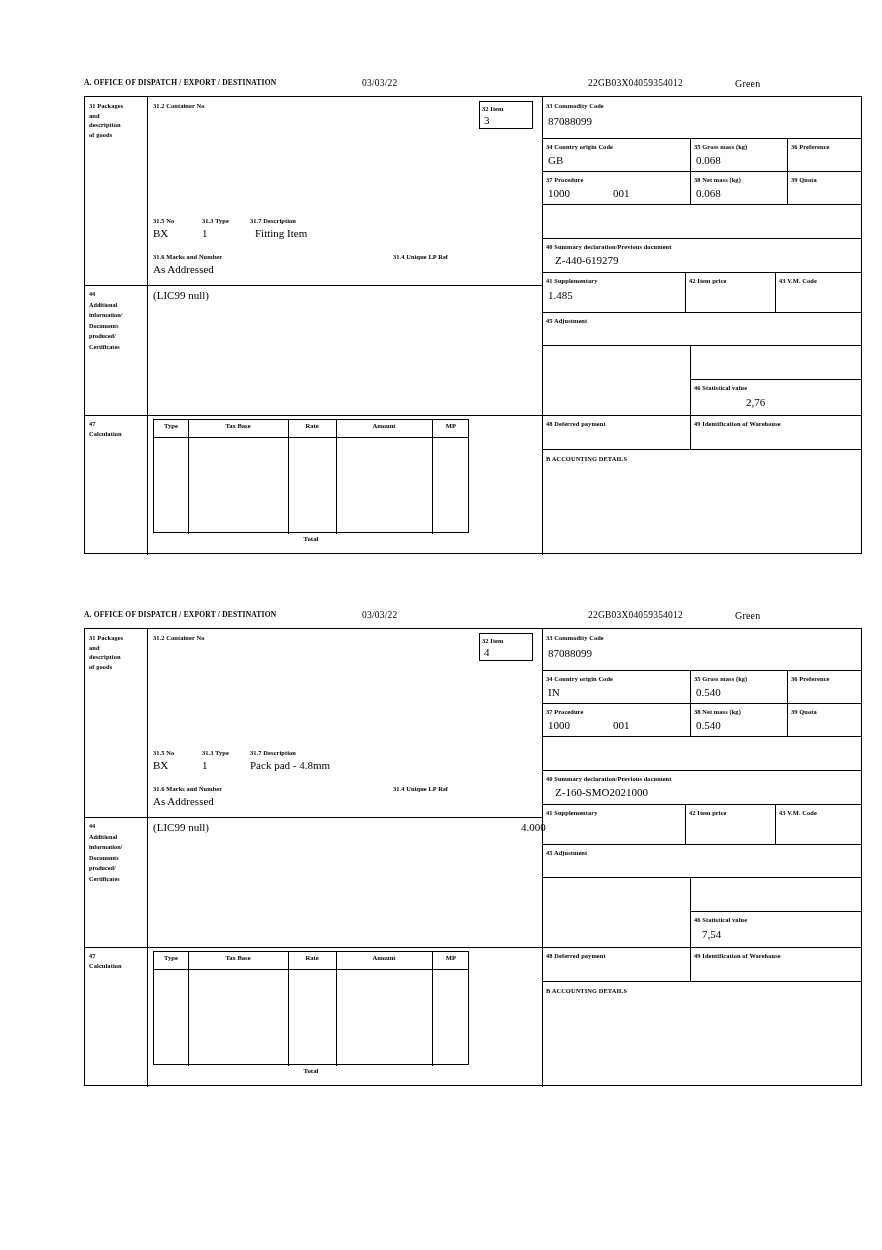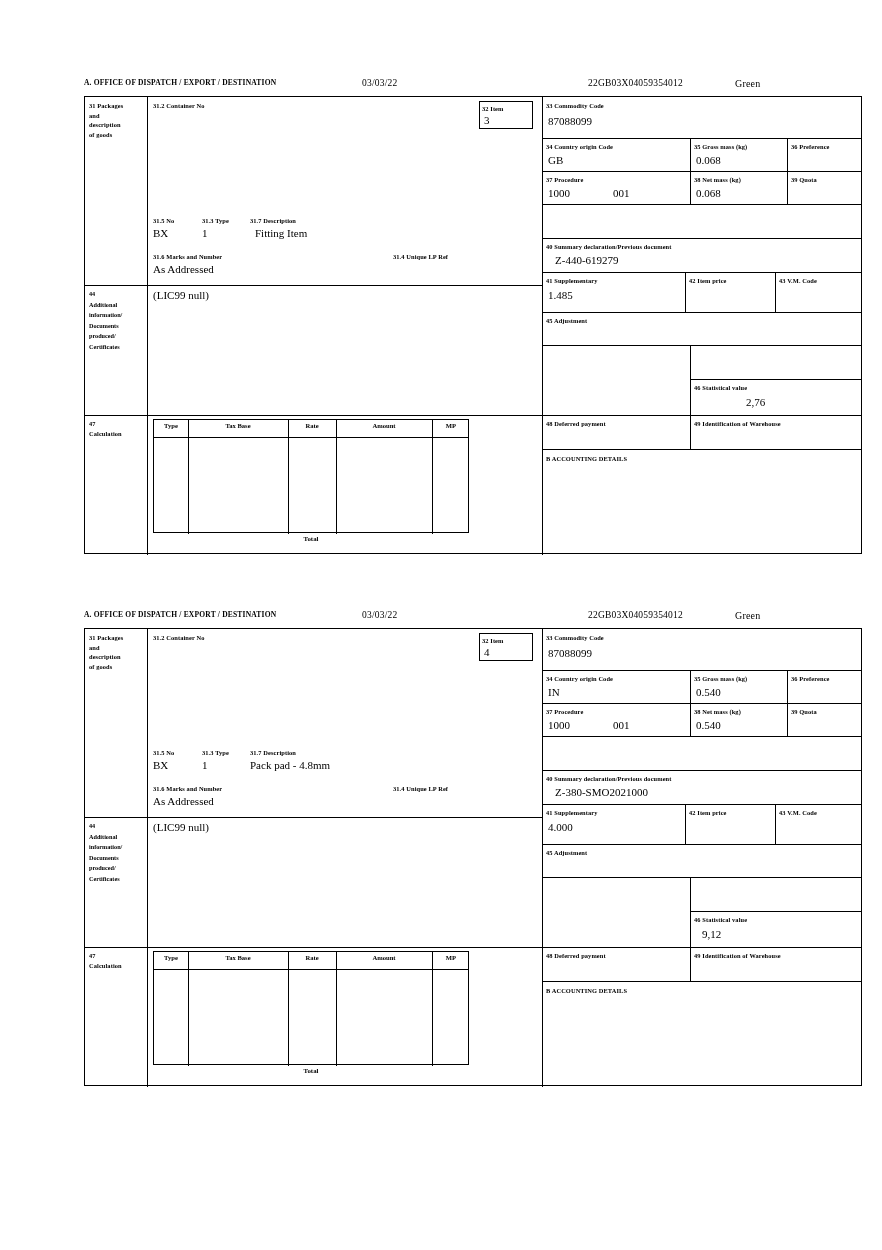--- a/index.html
+++ b/index.html
@@ -352,24 +352,24 @@
       <div class="cell val" style="left:463px; top:90px;">1000</div>
       <div class="cell val" style="left:528px; top:90px;">001</div>
 
       <div class="cell lbl" style="left:609px; top:78px;">38 Net mass (kg)</div>
       <div class="cell val" style="left:611px; top:90px;">0.540</div>
 
       <div class="cell lbl" style="left:706px; top:78px;">39 Quota</div>
       <div class="cell val" style="left:708px; top:90px;"></div>
 
       <div class="cell lbl" style="left:461px; top:145px;">40 Summary declaration/Previous document</div>
-      <div class="cell val" style="left:470px; top:157px;">Z-380-SMO2021000</div>
+      <div class="cell val" style="left:470px; top:157px;">Z-160-SMO2021000</div>
 
       <div class="cell lbl" style="left:461px; top:179px;">41 Supplementary</div>
-      <div class="cell val" style="left:463px; top:192px;">4.000</div>
+      <div class="cell val" style="left:436px; top:192px;">4.000</div>
 
       <div class="cell lbl" style="left:604px; top:179px;">42 Item price</div>
       <div class="cell val" style="left:606px; top:192px;"></div>
 
       <div class="cell lbl" style="left:694px; top:179px;">43 V.M. Code</div>
       <div class="cell val" style="left:696px; top:192px;"></div>
 
       <div class="cell lbl-sm" style="left:4px; top:192px; width:58px;">
         <div>44</div>
         <div>Additional</div>
@@ -377,21 +377,21 @@
         <div>Documents</div>
         <div>produced/</div>
         <div>Certificates</div>
       </div>
       <div class="cell val" style="left:68px; top:192px;">(LIC99 null)</div>
 
       <div class="cell lbl" style="left:461px; top:219px;">45 Adjustment</div>
       <div class="cell val" style="left:463px; top:231px;"></div>
 
       <div class="cell lbl" style="left:609px; top:286px;">46 Statistical value</div>
-      <div class="cell val" style="left:617px; top:299px;">9,12</div>
+      <div class="cell val" style="left:617px; top:299px;">7,54</div>
 
       <div class="cell lbl" style="left:4px; top:322px; width:58px;">
         <div>47</div>
         <div>Calculation</div>
       </div>
 
       <div class="cell" style="left:68px; top:322px; width:316px; height:114px; border:1.3px solid #000;">
         <div style="position:absolute; left:0; top:0; width:100%; height:17px; border-bottom:1.3px solid #000;">
           <div class="calc-col-lbl" style="position:absolute; left:0; top:0; width:34px;">Type</div>
           <div class="calc-col-lbl" style="position:absolute; left:34px; top:0; width:100px;">Tax Base</div>

